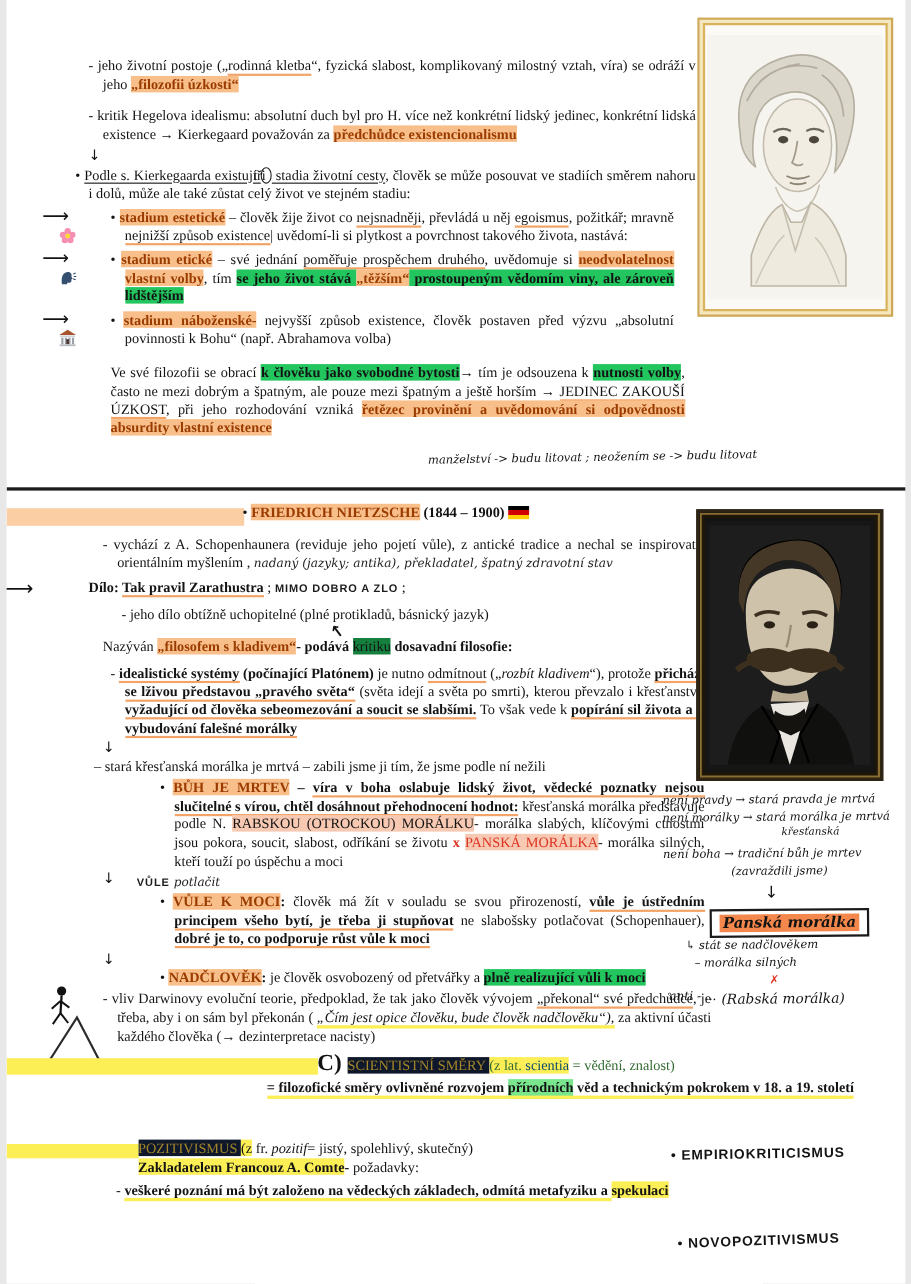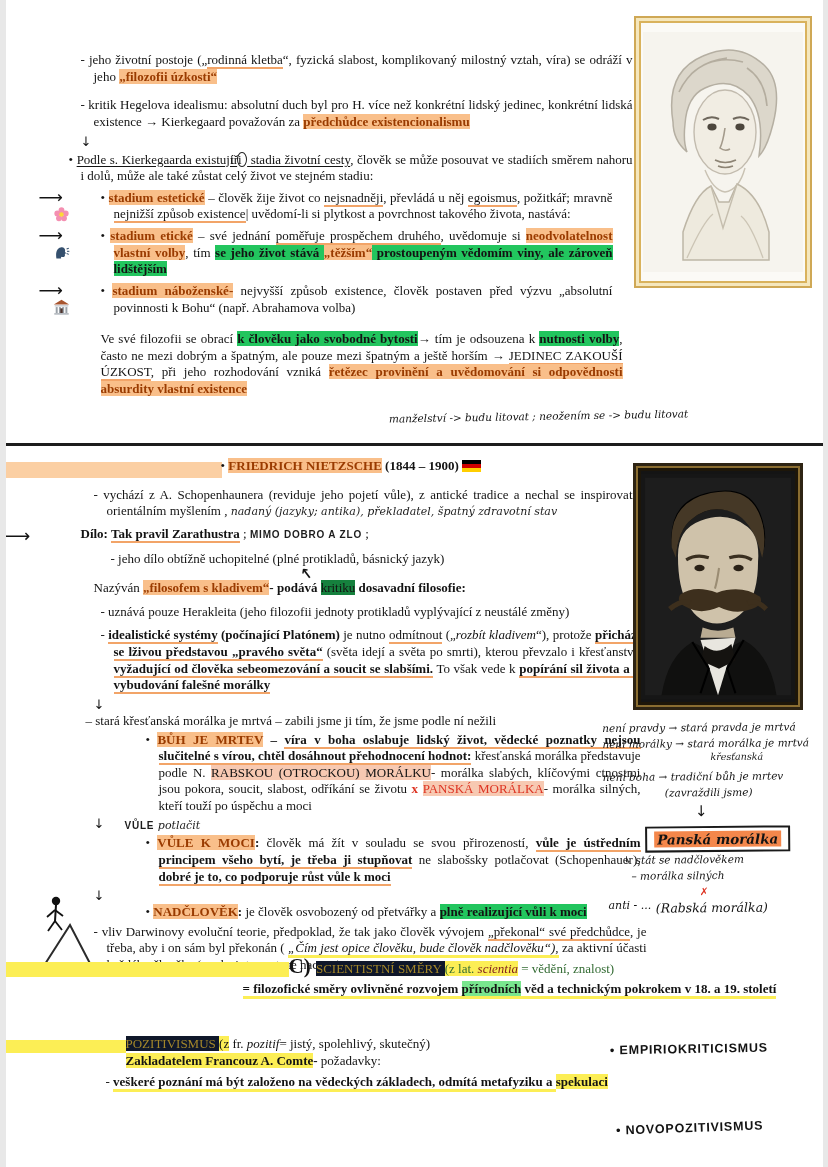--- a/index.html
+++ b/index.html
@@ -18,21 +18,21 @@
   .s-ub{border-bottom:2px solid #f2a468;font-weight:bold;}
   .s-k{text-decoration:underline;text-underline-offset:2px;}
   .s-c{display:inline-block;border:1.3px solid #222;border-radius:50%;padding:0 4px;line-height:1.05;}
   .s-p{background:#f7c9b2;}
   .s-pr{background:#f7c9b2;color:#dd3322;}
   .s-r{color:#dd3322;font-weight:bold;}
   .s-y{background:#fcee55;}
   .s-yb{background:#fcee55;font-weight:bold;}
   .s-yo{background:#0f172a;color:#a3862a;}
   .s-yg{background:#fcee55;color:#336b33;}
-  .s-ygi{background:#fcee55;color:#7f1d1d;font-style:italic;}
+  .s-ygi{background:#fcee55;color:#0c4a6e;}
   .s-g{color:#336b33;}
   .s-iy{font-style:italic;border-bottom:3px solid #fcee55;}
   .s-gb{background:#79e68e;font-weight:bold;border-bottom:3.5px solid #fcee55;}
   .s-yub{font-weight:bold;border-bottom:3.5px solid #fcee55;}
   .s-hw{font-family:"DejaVu Serif",serif;font-style:italic;font-size:11px;color:#1c1c1c;}
   .s-hwc{font-family:"Liberation Sans",sans-serif;font-weight:bold;font-size:10px;letter-spacing:.8px;color:#1c1c1c;}
   .s-cbig{font-weight:bold;font-size:21px;}
   
   #sec-k{position:absolute;left:75px;top:52px;width:552px;}
   .dash{padding-left:13px;text-indent:-13px;}
@@ -199,21 +199,20 @@
     <p id="n-l1" class="dash2 j"><span class="s-n">- vychází z A. Schopenhaunera (reviduje jeho pojetí vůle), z antické tradice a nechal se inspirovat orientálním myšlením , </span><span class="s-hw">nadaný (jazyky; antika), překladatel, špatný zdravotní stav</span></p>
     <div class="dilo-row">
       <span class="dilo-arrow">⟶</span>
       <p><span class="s-b">Dílo: </span><span class="s-ub">Tak pravil Zarathustra</span><span class="s-n"> ; </span><span class="s-hwc">MIMO DOBRO A ZLO</span><span class="s-n"> ;</span></p>
     </div>
     <p id="n-l3"><span class="s-n">- jeho dílo obtížně uchopitelné (plné protikladů, básnický jazyk)</span></p>
     <div id="n-nazyvan">
       <span class="hammer-arrow">↖</span>
       <p><span class="s-n">Nazýván </span><span class="s-or">„filosofem s kladivem“</span><span class="s-b">- podává </span><span class="s-o">kritiku</span><span class="s-b"> dosavadní filosofie:</span></p>
     </div>
-    <p id="n-u1" class="j"><span class="s-n">- uznává pouze Herakleita (jeho filozofii jednoty protikladů vyplývající z neustálé změny)</span></p>
     <p id="n-u2" class="j"><span class="s-n">- </span><span class="s-ub">idealistické systémy</span><span class="s-b"> (počínající Platónem)</span><span class="s-n"> je nutno </span><span class="s-u">odmítnout</span><span class="s-n"> („</span><span class="s-i">rozbít kladivem</span><span class="s-n">“), protože </span><span class="s-ub">přichází se lživou představou „pravého světa“</span><span class="s-n"> (světa idejí a světa po smrti), kterou převzalo i křesťanství, </span><span class="s-ub">vyžadující od člověka sebeomezování a soucit se slabšími.</span><span class="s-n"> To však vede k </span><span class="s-ub">popírání sil života a k vybudování falešné morálky</span></p>
     <div id="n-down2" class="down">↓</div>
     <p id="n-stara"><span class="s-n">– stará křesťanská morálka je mrtvá – zabili jsme ji tím, že jsme podle ní nežili</span></p>
     <p class="nbullet j"><span class="s-n">• </span><span class="s-or">BŮH JE MRTEV</span><span class="s-b"> – </span><span class="s-ub">víra v boha oslabuje lidský život, vědecké poznatky nejsou slučitelné s vírou, chtěl dosáhnout přehodnocení hodnot:</span><span class="s-n"> křesťanská morálka představuje podle N. </span><span class="s-p">RABSKOU (OTROCKOU) MORÁLKU</span><span class="s-n">- morálka slabých, klíčovými ctnostmi jsou pokora, soucit, slabost, odříkání se životu </span><span class="s-r">x </span><span class="s-pr">PANSKÁ MORÁLKA</span><span class="s-n">- morálka silných, kteří touží po úspěchu a moci</span></p>
     <div class="vrow">
       <span class="down">↓</span>
       <span><span class="s-hwc">VŮLE </span><span class="s-hw">potlačit</span></span>
     </div>
     <p class="nbullet j"><span class="s-n">• </span><span class="s-or">VŮLE K MOCI</span><span class="s-b">: </span><span class="s-n">člověk má žít v souladu se svou přirozeností, </span><span class="s-ub">vůle je ústředním principem všeho bytí, je třeba ji stupňovat</span><span class="s-n"> ne slabošsky potlačovat (Schopenhauer), </span><span class="s-ub">dobré je to, co podporuje růst vůle k moci</span></p>
     <div class="down" style="margin-left:13px">↓</div>

